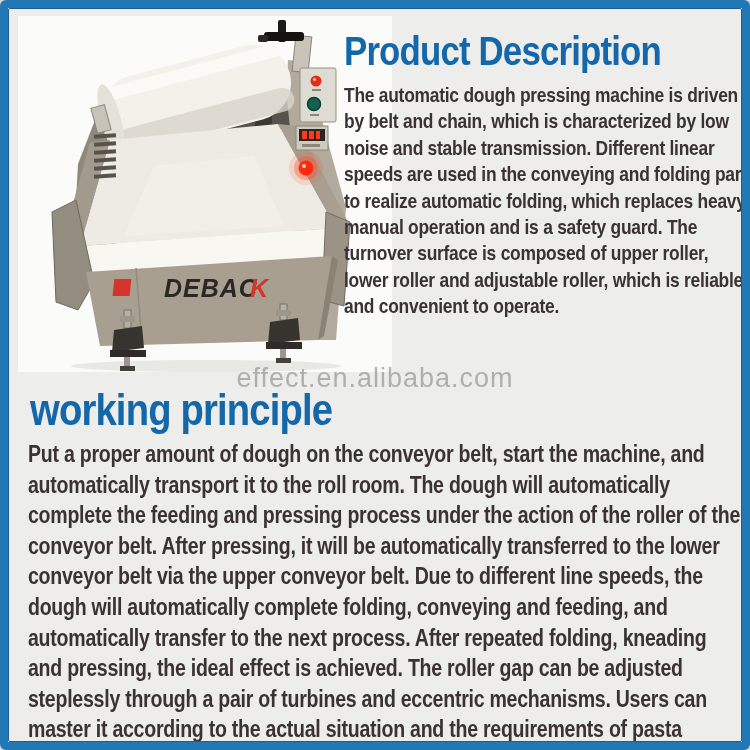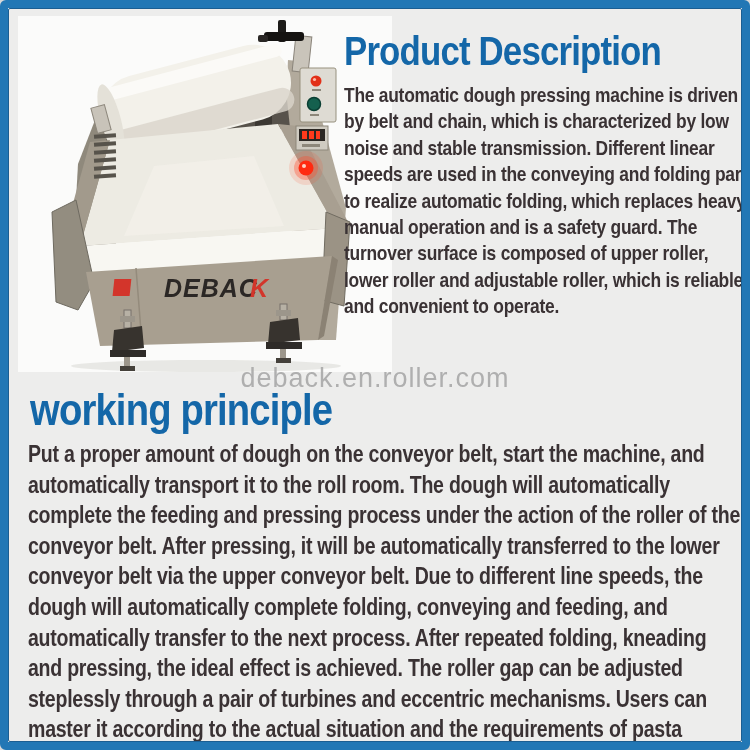--- a/index.html
+++ b/index.html
@@ -165,18 +165,18 @@
         <rect x="222" y="326" width="36" height="7" fill="#2e2b28"></rect>
         <rect x="236" y="333" width="6" height="11" fill="#9c968b"></rect>
         <rect x="232" y="342" width="15" height="5" fill="#44403a"></rect>
       </g>
     </svg>
   </div>
 
   <h1 class="pd-title condensed">Product Description</h1>
   <p class="pd-body condensed">The automatic dough pressing machine is driven by belt and chain, which is characterized by low noise and stable transmission. Different linear speeds are used in the conveying and folding part to realize automatic folding, which replaces heavy manual operation and is a safety guard. The turnover surface is composed of upper roller, lower roller and adjustable roller, which is reliable and convenient to operate.</p>
 
-  <div class="watermark">deback.en.roller.com</div>
+  <div class="watermark">effect.en.alibaba.com</div>
 
   <h1 class="wp-title condensed">working principle</h1>
   <p class="wp-body condensed">Put a proper amount of dough on the conveyor belt, start the machine, and automatically transport it to the roll room. The dough will automatically complete the feeding and pressing process under the action of the roller of the conveyor belt. After pressing, it will be automatically transferred to the lower conveyor belt via the upper conveyor belt. Due to different line speeds, the dough will automatically complete folding, conveying and feeding, and automatically transfer to the next process. After repeated folding, kneading and pressing, the ideal effect is achieved. The roller gap can be adjusted steplessly through a pair of turbines and eccentric mechanisms. Users can master it according to the actual situation and the requirements of pasta technology.</p>
 
 </div>
 
 </body></html>

